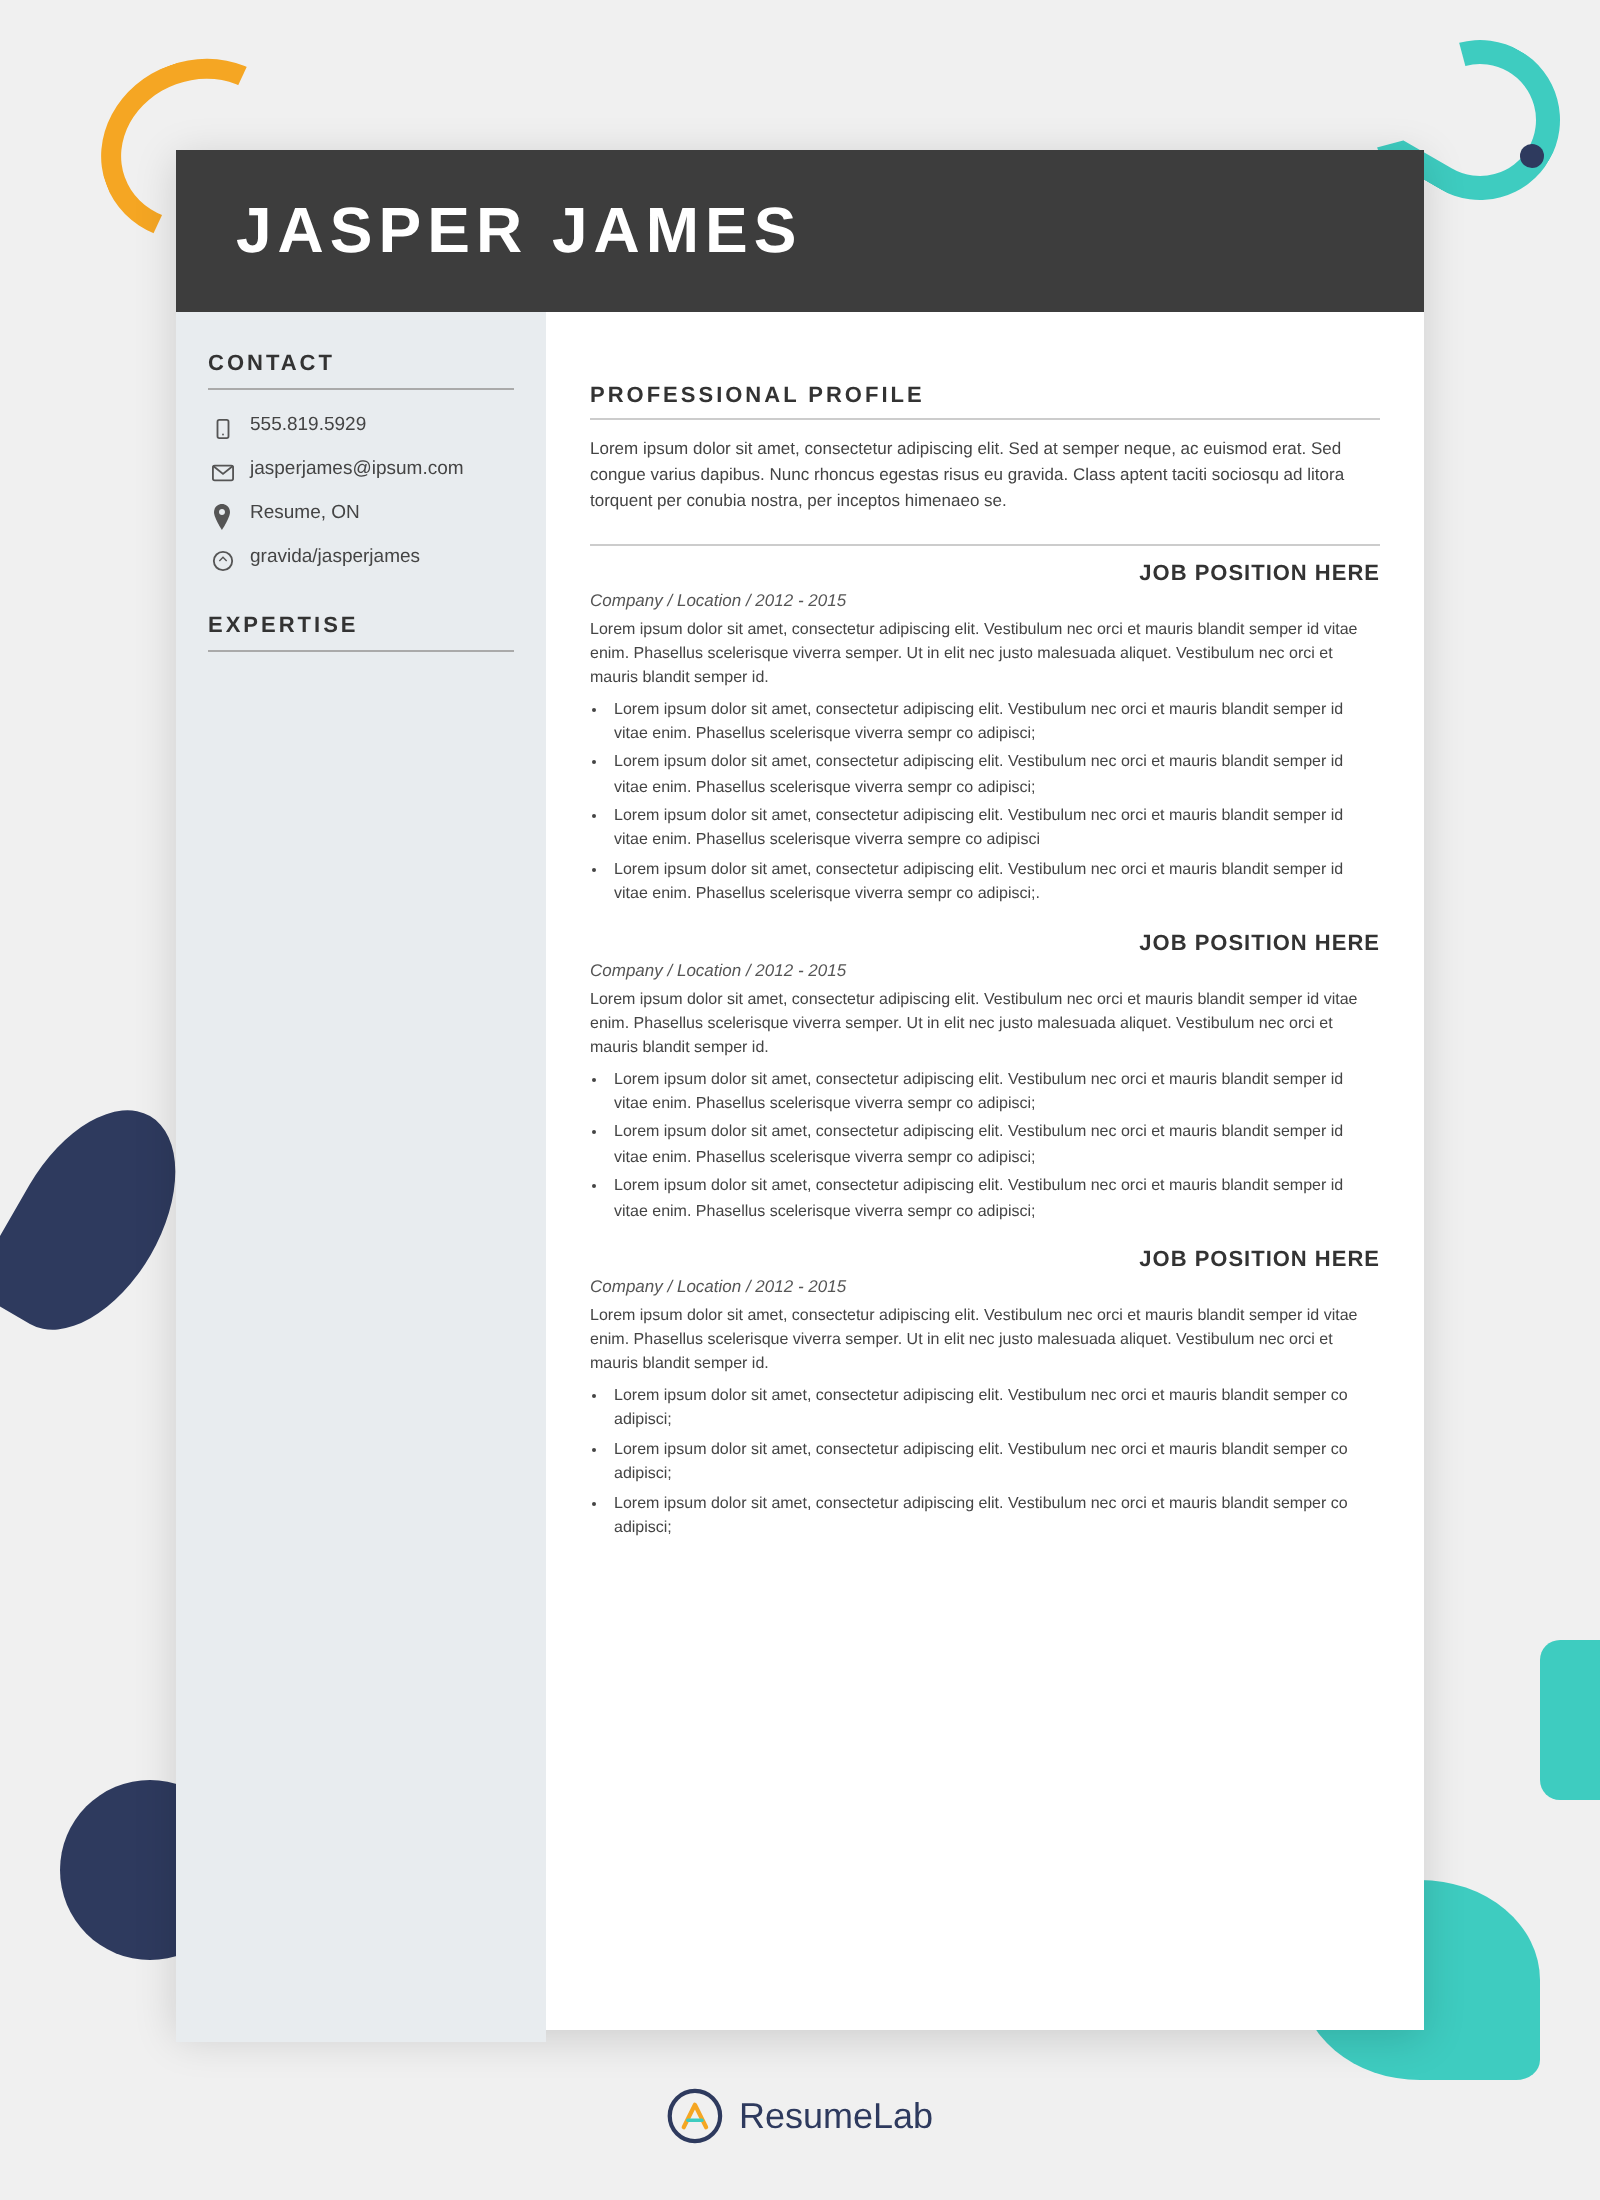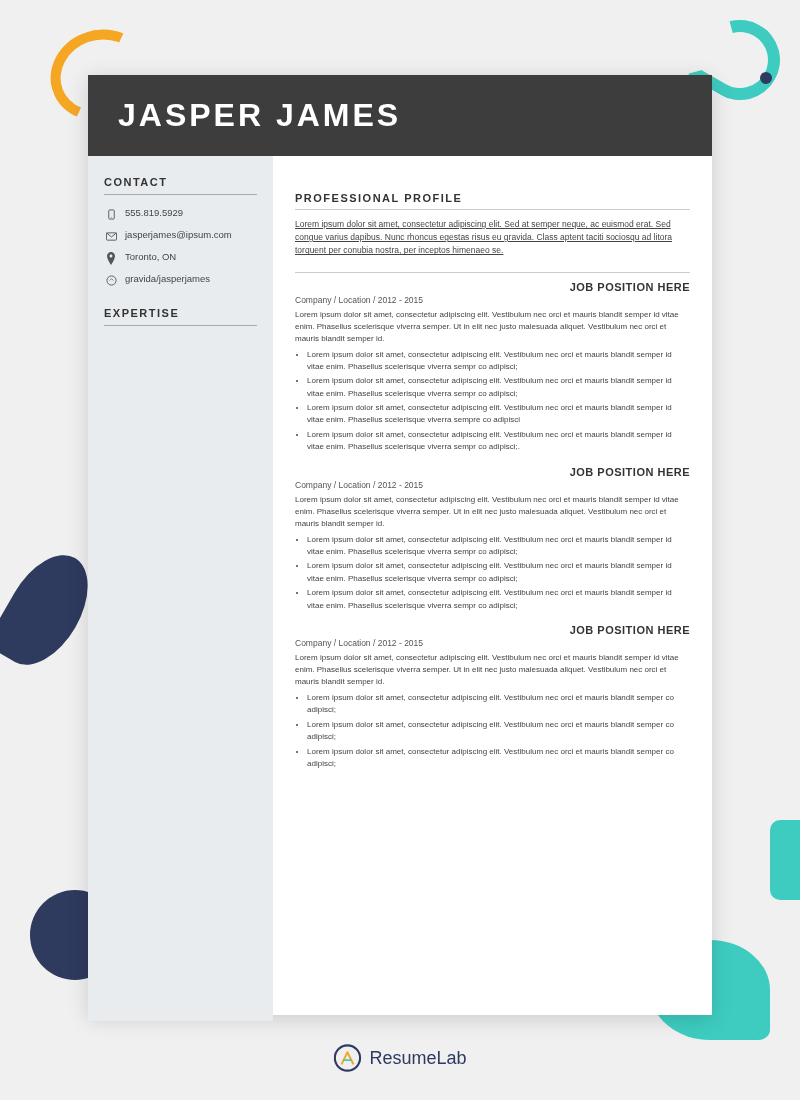--- a/index.html
+++ b/index.html
@@ -197,36 +197,36 @@
     .main-divider {
       border: none;
       border-top: 1.5px solid #ccc;
       margin-bottom: 8px;
     }
 
     .profile-text {
       font-size: 8.5px;
       color: #444;
       line-height: 1.55;
-      text-decoration: underline;
     }
 
     .job-title {
       font-size: 11px;
       font-weight: 700;
       color: #333;
       letter-spacing: 0.5px;
       margin-bottom: 2px;
       text-transform: uppercase;
       text-align: right;
     }
 
     .job-meta {
       font-size: 8.5px;
       color: #555;
+      font-style: italic;
       margin-bottom: 4px;
     }
 
     .job-desc {
       font-size: 8px;
       color: #444;
       line-height: 1.5;
       margin-bottom: 4px;
     }
 
@@ -319,21 +319,21 @@
           </span>
           <span>jasperjames@ipsum.com</span>
         </div>
 
         <div class="contact-item">
           <span class="contact-icon">
             <svg width="10" height="13" viewBox="0 0 20 26" fill="#555">
                 <path d="M10 0C5.6 0 2 3.6 2 8c0 6 8 18 8 18s8-12 8-18c0-4.4-3.6-8-8-8zm0 11c-1.7 0-3-1.3-3-3s1.3-3 3-3 3 1.3 3 3-1.3 3-3 3z"></path>
               </svg>
           </span>
-          <span>Toronto, ON</span>
+          <span>Resume, ON</span>
         </div>
 
         <div class="contact-item">
           <span class="contact-icon">
             <svg width="11" height="11" viewBox="0 0 24 24" fill="#555">
                 <circle cx="12" cy="12" r="10" fill="none" stroke="#555" stroke-width="2"></circle>
                 <path d="M8 12l4-4 4 4" fill="none" stroke="#555" stroke-width="1.5"></path>
               </svg>
           </span>
           <span>gravida/jasperjames</span>

